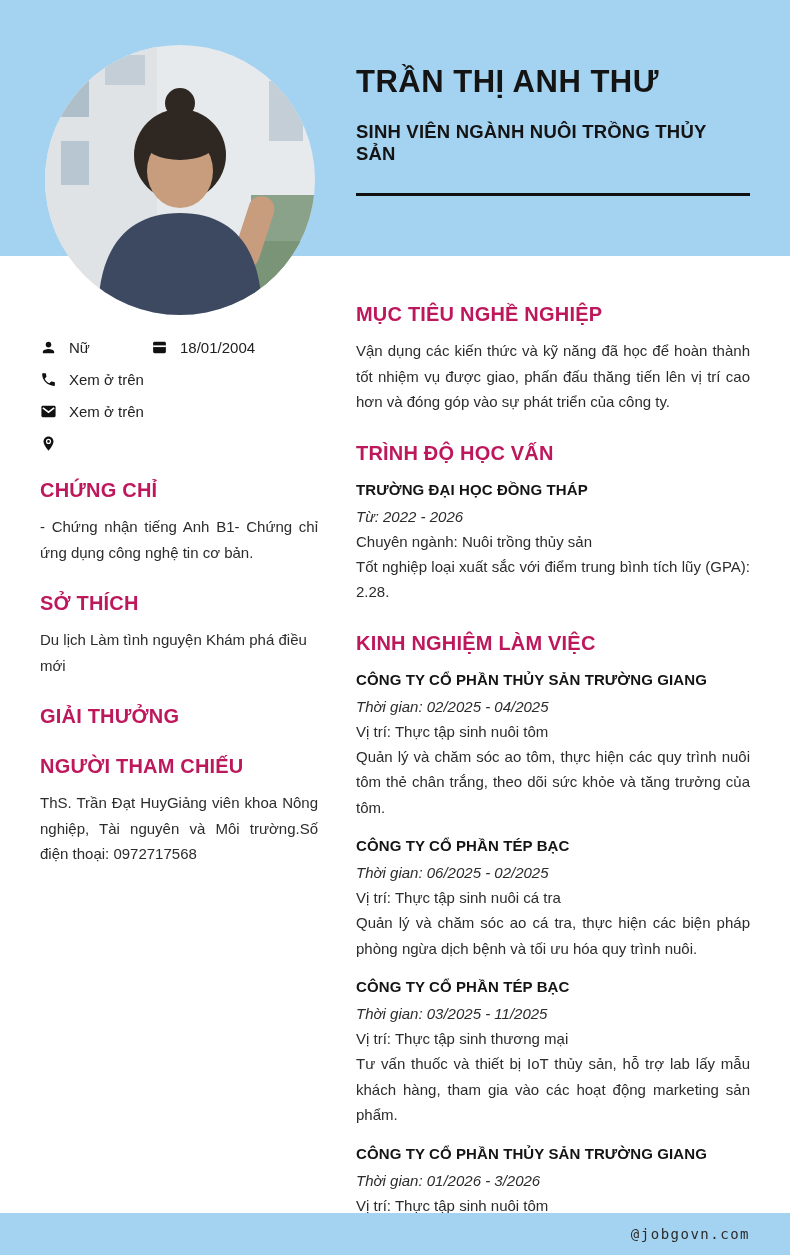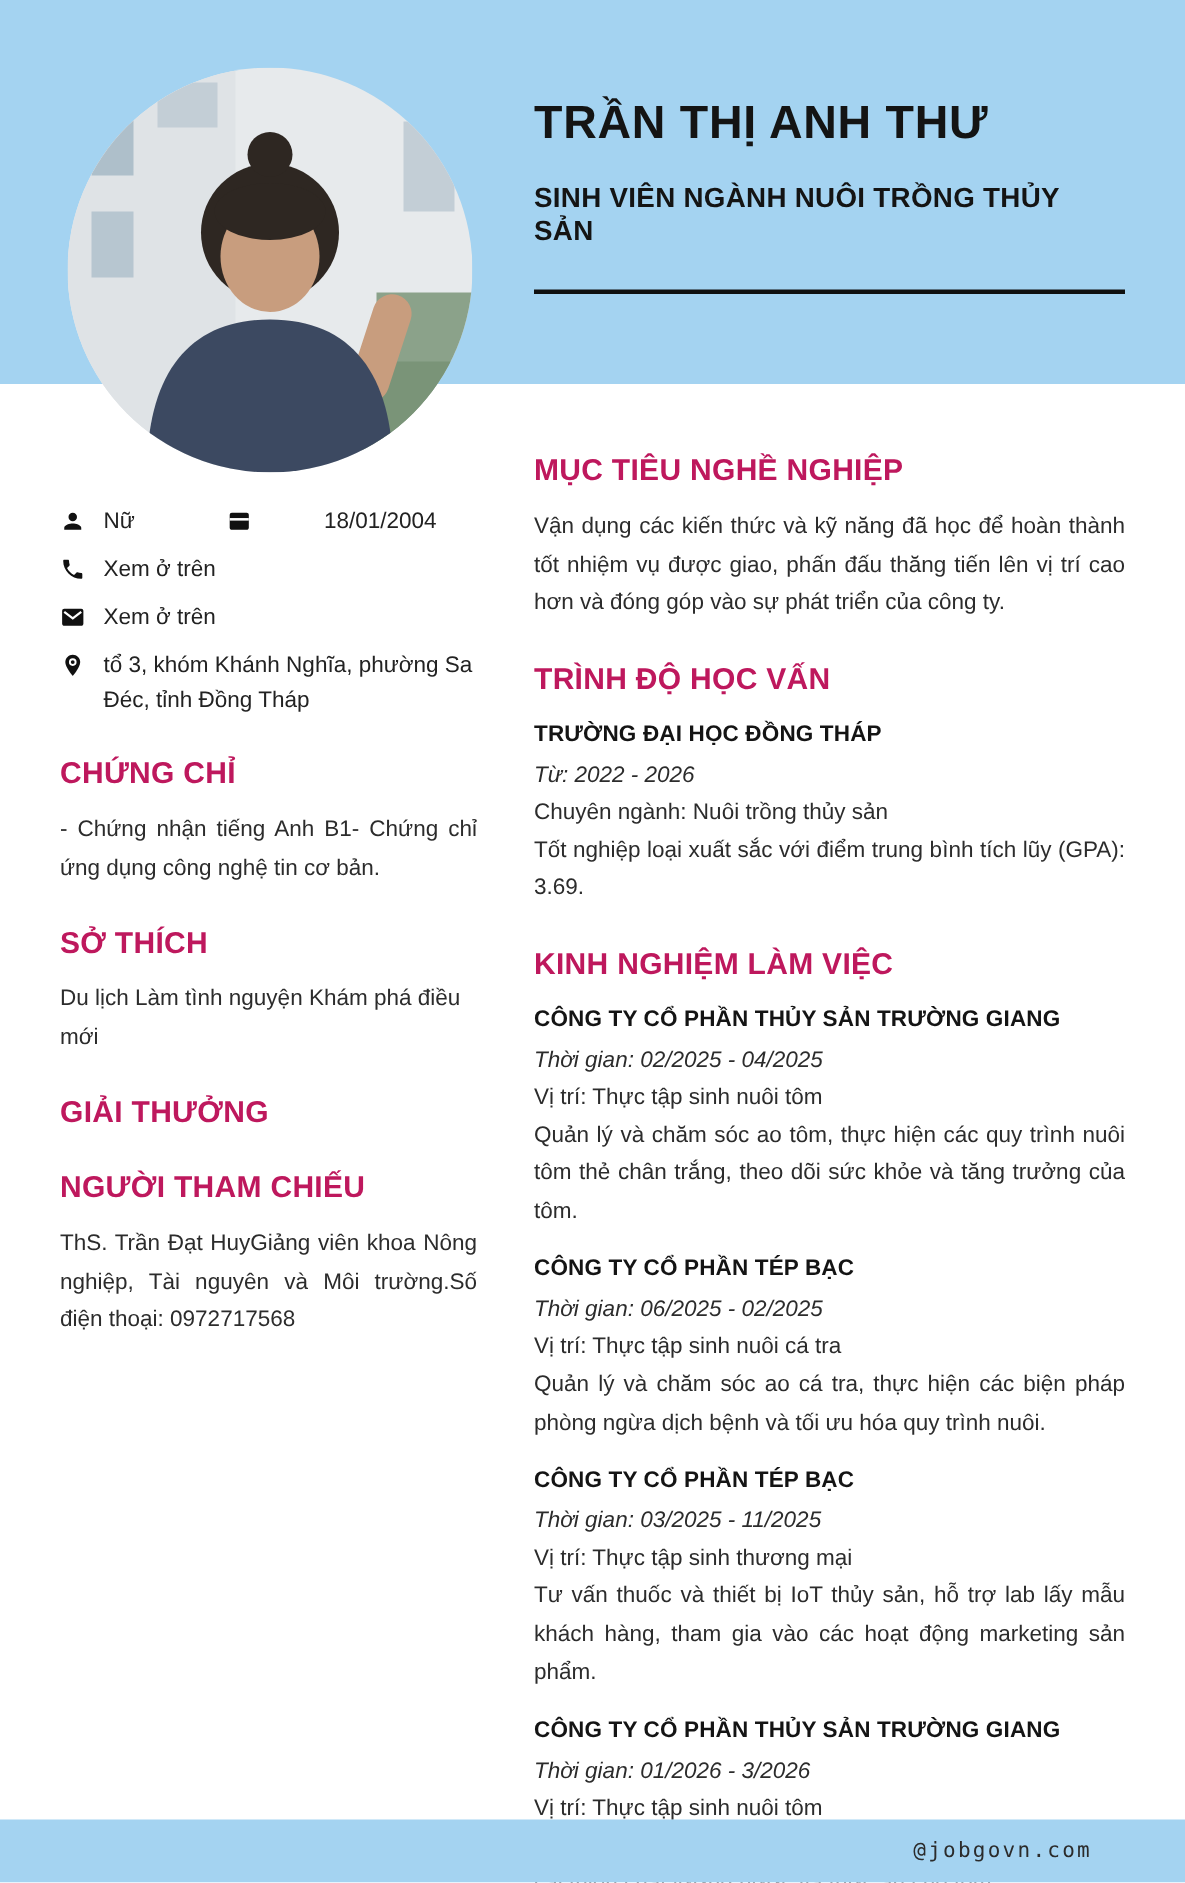--- a/index.html
+++ b/index.html
@@ -14,21 +14,21 @@
   .band-top {
     position: absolute; top: 0; left: 0;
     width: 790px; height: 256px;
     background: #a4d3f1;
   }
   .band-bottom {
     position: absolute; top: 1213px; left: 0;
     width: 790px; height: 42px;
     background: #a4d3f1;
     display: flex; align-items: center; justify-content: flex-end;
-    box-sizing: border-box; padding-right: 62px;
+    box-sizing: border-box; padding-right: 40px;
     font-family: "DejaVu Sans Mono", monospace;
     font-size: 14px; letter-spacing: 1.5px; color: #2b2b2b;
   }
   .photo-wrap {
     position: absolute; top: 45px; left: 45px;
     width: 270px; height: 270px;
     border-radius: 50%; overflow: hidden;
   }
   .photo-wrap svg { display: block; width: 270px; height: 270px; }
 
@@ -48,21 +48,21 @@
 
   .info-row {
     display: flex; align-items: flex-start;
     margin-bottom: 9px;
     font-size: 15px; line-height: 23px; color: #222;
   }
   .info-row .icon { flex: 0 0 17px; width: 17px; height: 17px; margin-right: 12px; margin-top: 3px; }
   .icon svg { display: block; width: 17px; height: 17px; }
   .info-pair { display: flex; }
   .info-pair .cell-gender { width: 111px; display: flex; }
-  .info-pair .cell-date { display: flex; gap: 36px; }
+  .info-pair .cell-date { display: flex; }
 
   h2.section {
     font-size: 20px; font-weight: 700; color: #be185d;
     margin: 26px 0 12px 0; letter-spacing: 0.2px; line-height: 24px;
   }
   .right-col h2.section:first-child { margin-top: 6px; }
   p.body {
     font-size: 15px; line-height: 25.5px; color: #2c2c2c;
     text-align: justify; margin: 0;
   }
@@ -149,21 +149,20 @@
   </div>
 
   <div class="info-row">
     <span class="icon">
       <svg viewBox="0 0 24 24">
           <path fill="#111" d="M12 2C8.13 2 5 5.13 5 9c0 5.25 7 13 7 13s7-7.75 7-13c0-3.87-3.13-7-7-7z"></path>
           <circle cx="12" cy="9" r="3.6" fill="#fff"></circle>
           <circle cx="12" cy="9" r="1.8" fill="#111"></circle>
         </svg>
     </span>
-    <span>tổ 3, khóm Khánh Nghĩa, phường Sa Đéc, tỉnh Đồng Tháp</span>
   </div>
 
   <h2 class="section">CHỨNG CHỈ</h2>
   <p class="body">- Chứng nhận tiếng Anh B1- Chứng chỉ ứng dụng công nghệ tin cơ bản.</p>
 
   <h2 class="section">SỞ THÍCH</h2>
   <p class="body noj">Du lịch Làm tình nguyện Khám phá điều mới</p>
 
   <h2 class="section">GIẢI THƯỞNG</h2>
 
@@ -173,21 +172,21 @@
 
 <div class="right-col">
 
   <h2 class="section">MỤC TIÊU NGHỀ NGHIỆP</h2>
   <p class="body">Vận dụng các kiến thức và kỹ năng đã học để hoàn thành tốt nhiệm vụ được giao, phấn đấu thăng tiến lên vị trí cao hơn và đóng góp vào sự phát triển của công ty.</p>
 
   <h2 class="section">TRÌNH ĐỘ HỌC VẤN</h2>
   <div class="sub-head">TRƯỜNG ĐẠI HỌC ĐỒNG THÁP</div>
   <div class="line italic">Từ: 2022 - 2026</div>
   <div class="line">Chuyên ngành: Nuôi trồng thủy sản</div>
-  <p class="body">Tốt nghiệp loại xuất sắc với điểm trung bình tích lũy (GPA): 3.69.</p>
+  <p class="body">Tốt nghiệp loại xuất sắc với điểm trung bình tích lũy (GPA): 2.28.</p>
 
   <h2 class="section">KINH NGHIỆM LÀM VIỆC</h2>
 
   <div class="job">
     <div class="sub-head">CÔNG TY CỔ PHẦN THỦY SẢN TRƯỜNG GIANG</div>
     <div class="line italic">Thời gian: 02/2025 - 04/2025</div>
     <div class="line">Vị trí: Thực tập sinh nuôi tôm</div>
     <p class="body">Quản lý và chăm sóc ao tôm, thực hiện các quy trình nuôi tôm thẻ chân trắng, theo dõi sức khỏe và tăng trưởng của tôm.</p>
   </div>
 

